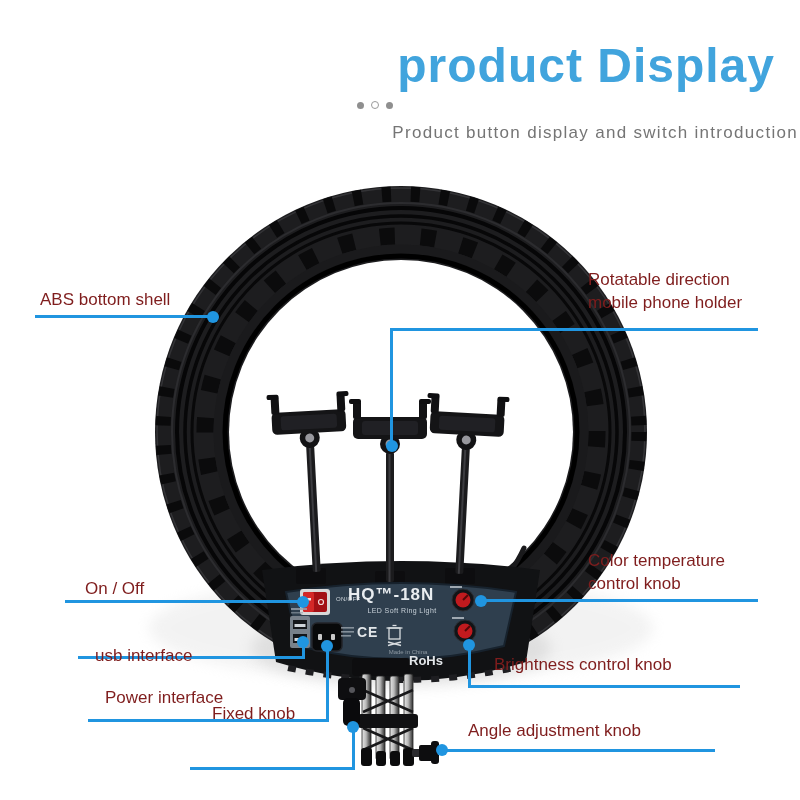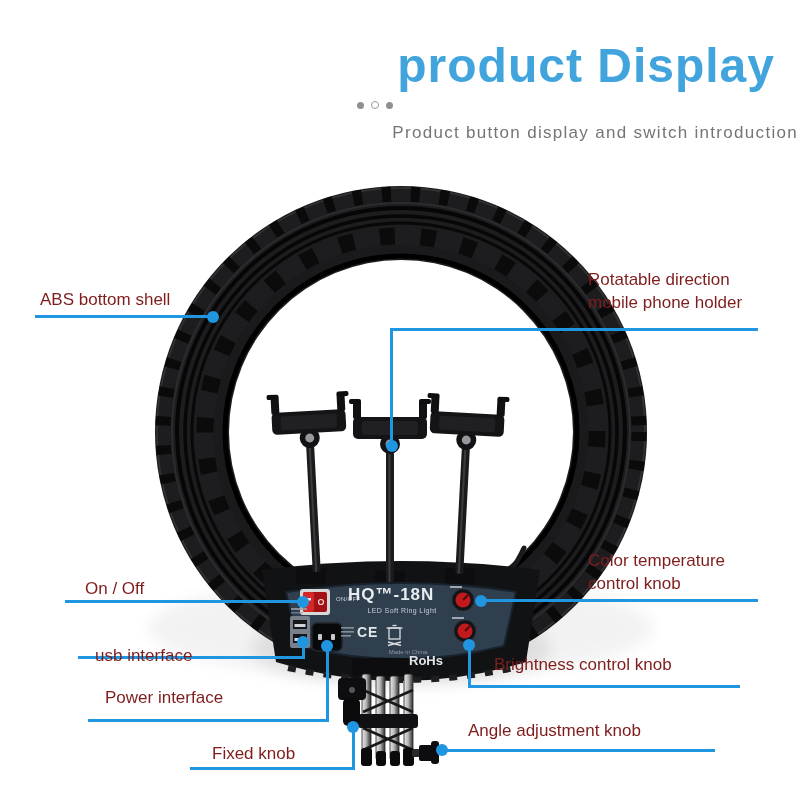--- a/index.html
+++ b/index.html
@@ -234,21 +234,21 @@
   <div class="callout-label" style="left:95px;top:644px;">usb interface</div>
   <div class="hline" style="left:78px;top:656px;width:227px;"></div>
   <div class="vline" style="left:302px;top:644px;height:15px;"></div>
   <div class="cdot" style="left:297px;top:636px;"></div>
 
   <div class="callout-label" style="left:105px;top:686px;">Power interface</div>
   <div class="hline" style="left:88px;top:719px;width:241px;"></div>
   <div class="vline" style="left:326px;top:650px;height:72px;"></div>
   <div class="cdot" style="left:321px;top:640px;"></div>
 
-  <div class="callout-label" style="left:212px;top:742px;">Fixed knob</div>
+  <div class="callout-label" style="left:212px;top:702px;">Fixed knob</div>
   <div class="hline" style="left:190px;top:767px;width:165px;"></div>
   <div class="vline" style="left:352px;top:731px;height:39px;"></div>
   <div class="cdot" style="left:347px;top:721px;"></div>
 
   <div class="callout-label" style="left:588px;top:549px;width:175px;">Color temperature control knob</div>
   <div class="hline" style="left:483px;top:599px;width:275px;"></div>
   <div class="cdot" style="left:475px;top:595px;"></div>
 
   <div class="callout-label" style="left:494px;top:653px;">Brightness control knob</div>
   <div class="hline" style="left:468px;top:685px;width:272px;"></div>

